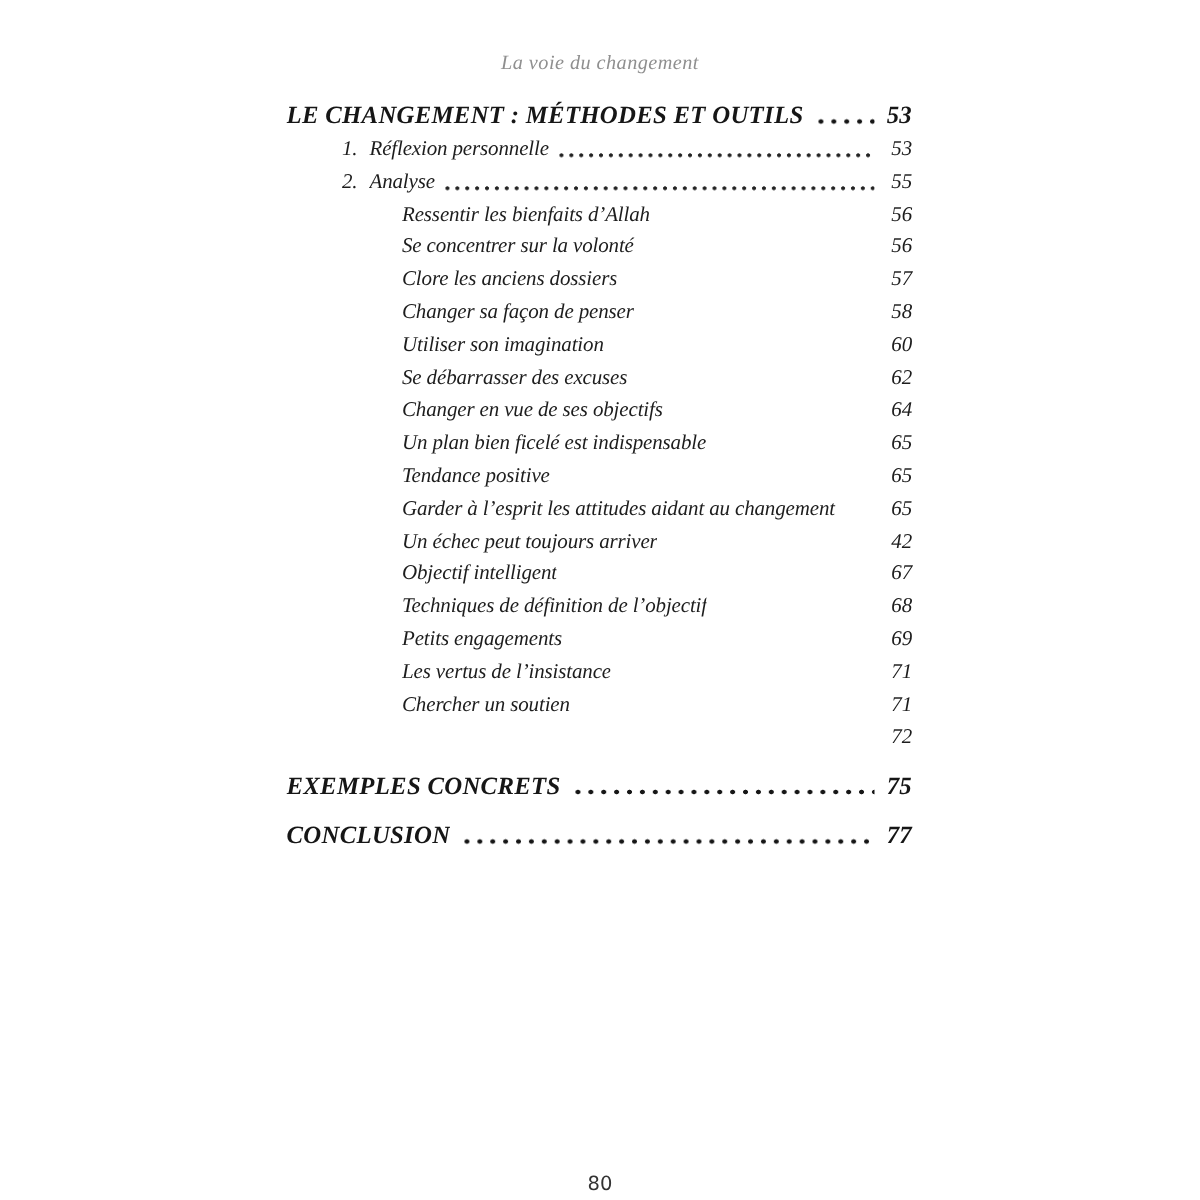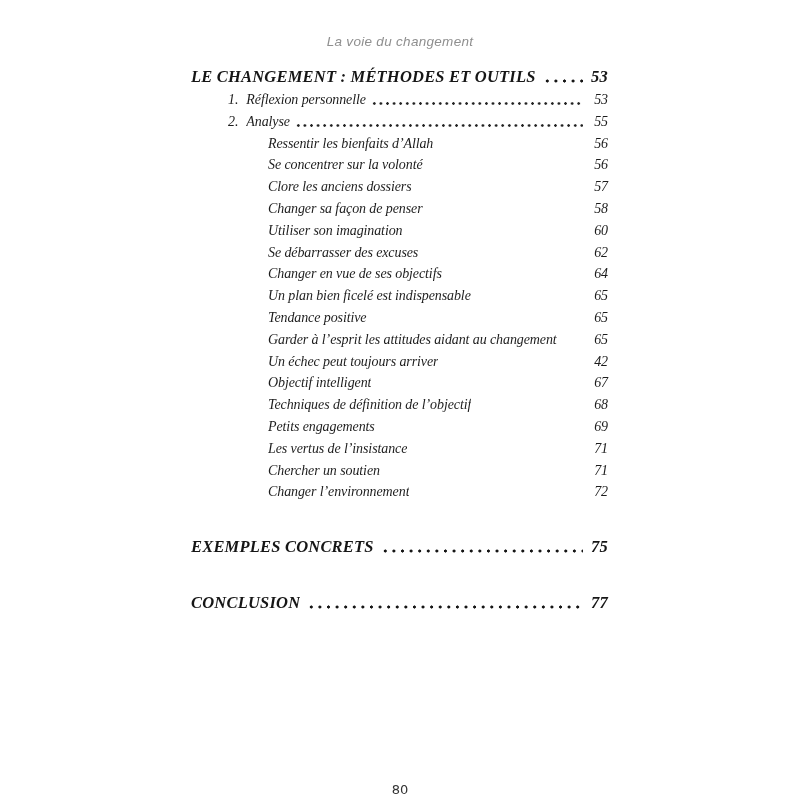--- a/index.html
+++ b/index.html
@@ -2,21 +2,21 @@
 <html><head>
 <meta charset="utf-8">
 <style>
   html, body { margin:0; padding:0; background:#ffffff; }
   .page {
     position:relative; width:800px; height:800px; background:#ffffff;
     font-family:"Liberation Serif", serif; color:#1d1d1d; overflow:hidden;
   }
   .running-header {
     position:absolute; top:34px; left:0; right:0; text-align:center;
-    font-family:Liberation Sans, sans-serif; font-style:italic;
+    font-family:Liberation Serif, serif; font-style:italic;
     font-size:13.5px; color:#8f8f8f; letter-spacing:.3px;
   }
   .toc { position:absolute; left:191px; top:64px; width:417px; }
   .row { display:flex;font-style:italic; }
   .row .lbl { white-space:nowrap; flex:0 1 auto; overflow:hidden; }
   .row .num { flex:0 0 auto; margin-right:8px; }
   .row .leader {
     flex:1 1 auto; min-width:6px; margin:0 5px 0 5px;
     background-image: radial-gradient(circle, #222222 1.1px, rgba(0,0,0,0) 1.5px);
     background-size:6.6px 3px; background-repeat:repeat-x;
@@ -27,21 +27,21 @@
     font-weight:bold; font-size:16.5px; line-height:25px;
     letter-spacing:.2px; color:#161616;
   }
   .h1row .leader {
     background-image: radial-gradient(circle, #161616 1.35px, rgba(0,0,0,0) 1.8px);
     background-size:8.6px 4px; background-position:left 2px bottom 6px;
   }
   .entry { font-size:14px; line-height:21.8px; letter-spacing:-0.1px; }
   .entry.numbered { padding-left:37px; }
   .entry.sub { padding-left:77px;align-items:flex-end; }
-  .gap-top { margin-top:31px; }
+  .gap-top { margin-top:8px; }
   .folio {
     position:absolute; top:752px; left:0; right:0; text-align:center;
     font-family:"DejaVu Sans", sans-serif; font-size:13px; color:#333333;margin-top:30px;
   }
 </style>
 </head>
 <body>
 
 <div class="page">
 
@@ -142,21 +142,20 @@
       <span class="lbl">Les vertus de l’insistance</span>
       <span class="leader"></span>
       <span class="pg">71</span>
     </div>
     <div class="row entry sub">
       <span class="lbl">Chercher un soutien</span>
       <span class="leader"></span>
       <span class="pg">71</span>
     </div>
     <div class="row entry sub">
-      <span class="lbl">Changer l’environnement</span>
       <span class="leader"></span>
       <span class="pg">72</span>
     </div>
 
     <div class="row h1row gap-top">
       <span class="lbl">EXEMPLES CONCRETS</span>
       <span class="leader"></span>
       <span class="pg">75</span>
     </div>
     <div class="row h1row gap-top">

